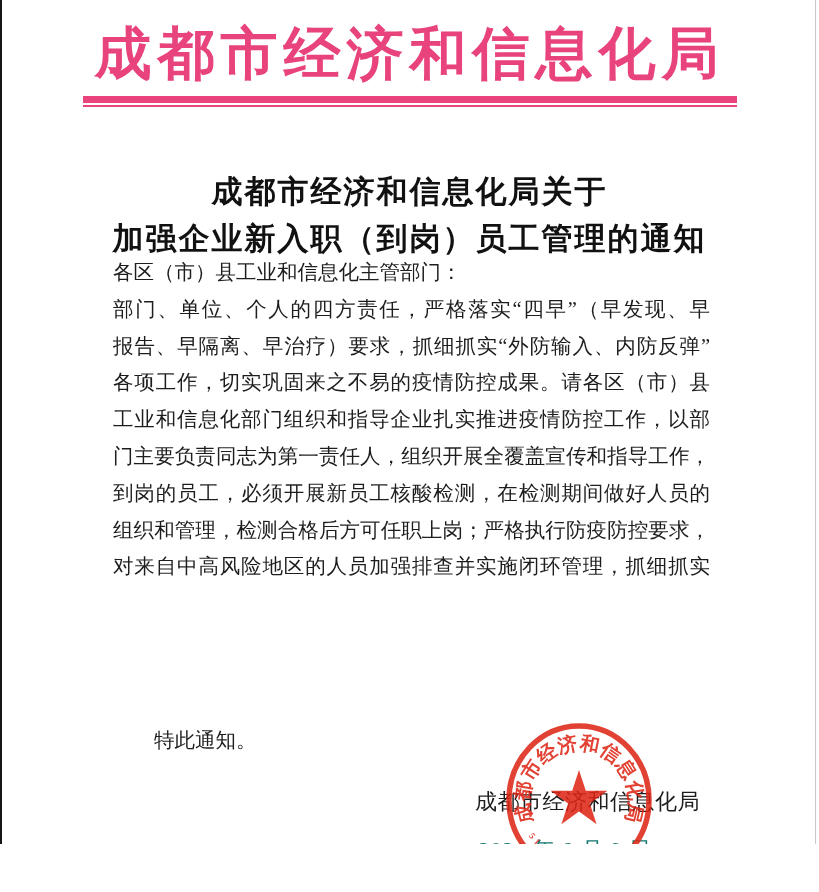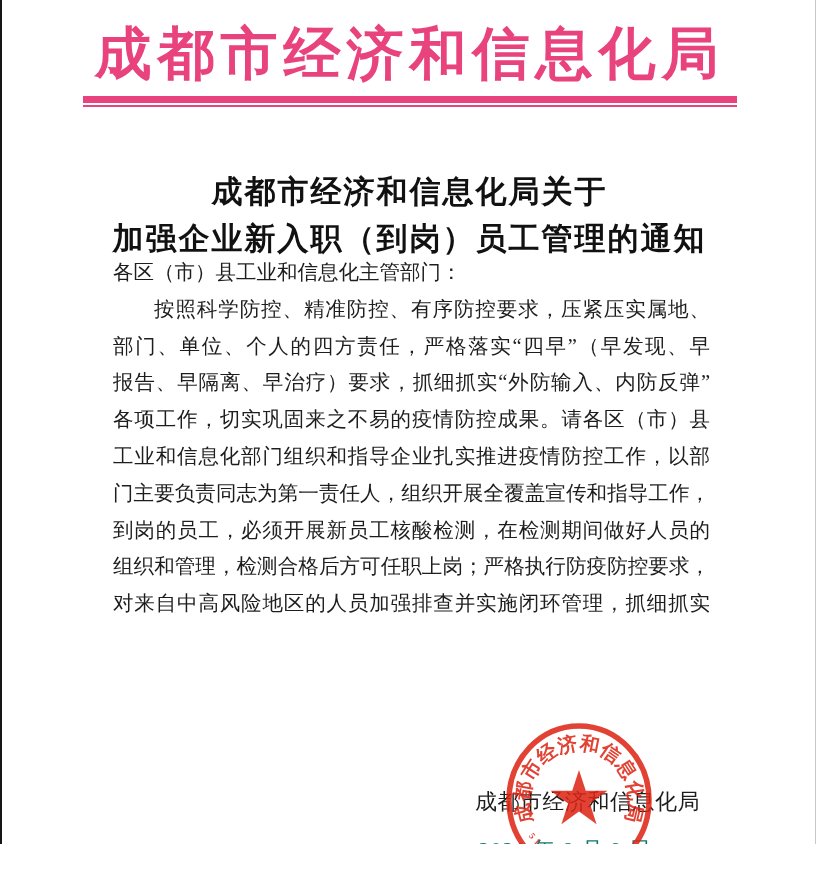--- a/index.html
+++ b/index.html
@@ -138,31 +138,31 @@
   <div class="letterhead">成都市经济和信息化局</div>
   <div class="letterhead-divider"></div>
 
   <div class="doc-title">
     <div>成都市经济和信息化局关于</div>
     <div>加强企业新入职（到岗）员工管理的通知</div>
   </div>
 
   <div class="body-block">
     <div class="body-line">各区（市）县工业和信息化主管部门：</div>
-    <div class="body-line fill indent">按照科学防控、精准防控、有序防控要求，压紧压实属地、</div>
     <div class="body-line fill">部门、单位、个人的四方责任，严格落实“四早”（早发现、早</div>
     <div class="body-line fill">报告、早隔离、早治疗）要求，抓细抓实“外防输入、内防反弹”</div>
     <div class="body-line fill">各项工作，切实巩固来之不易的疫情防控成果。请各区（市）县</div>
     <div class="body-line fill">工业和信息化部门组织和指导企业扎实推进疫情防控工作，以部</div>
     <div class="body-line fill">门主要负责同志为第一责任人，组织开展全覆盖宣传和指导工作，</div>
     <div class="body-line fill">到岗的员工，必须开展新员工核酸检测，在检测期间做好人员的</div>
     <div class="body-line fill">组织和管理，检测合格后方可任职上岗；严格执行防疫防控要求，</div>
     <div class="body-line fill">对来自中高风险地区的人员加强排查并实施闭环管理，抓细抓实</div>
   </div>
 
+  <div class="closing-line">特此通知。</div>
 
   <div class="signature-agency">成都市经济和信息化局</div>
   <div class="signature-date">2021 年 8 月 9 日</div>
 
   <svg class="official-seal" viewBox="0 0 150 158" xmlns="http://www.w3.org/2000/svg">
     <ellipse cx="74" cy="78" rx="70" ry="74" fill="none" stroke="#dd2413" stroke-width="5.5"></ellipse>
     <polygon fill="#dd2413" points="74,48 80.8,68.7 102.5,68.7 84.9,81.6 91.6,102.3 74,89.5 56.4,102.3 63.1,81.6 45.5,68.7 67.2,68.7"></polygon>
     <defs>
       <path id="seal-text-arc" d="M 28.7 99.1 A 50 50 0 1 1 119.3 99.1" fill="none"></path>
       <path id="seal-code-arc" d="M 20.3 109 A 62 62 0 0 0 127.7 109" fill="none"></path>

